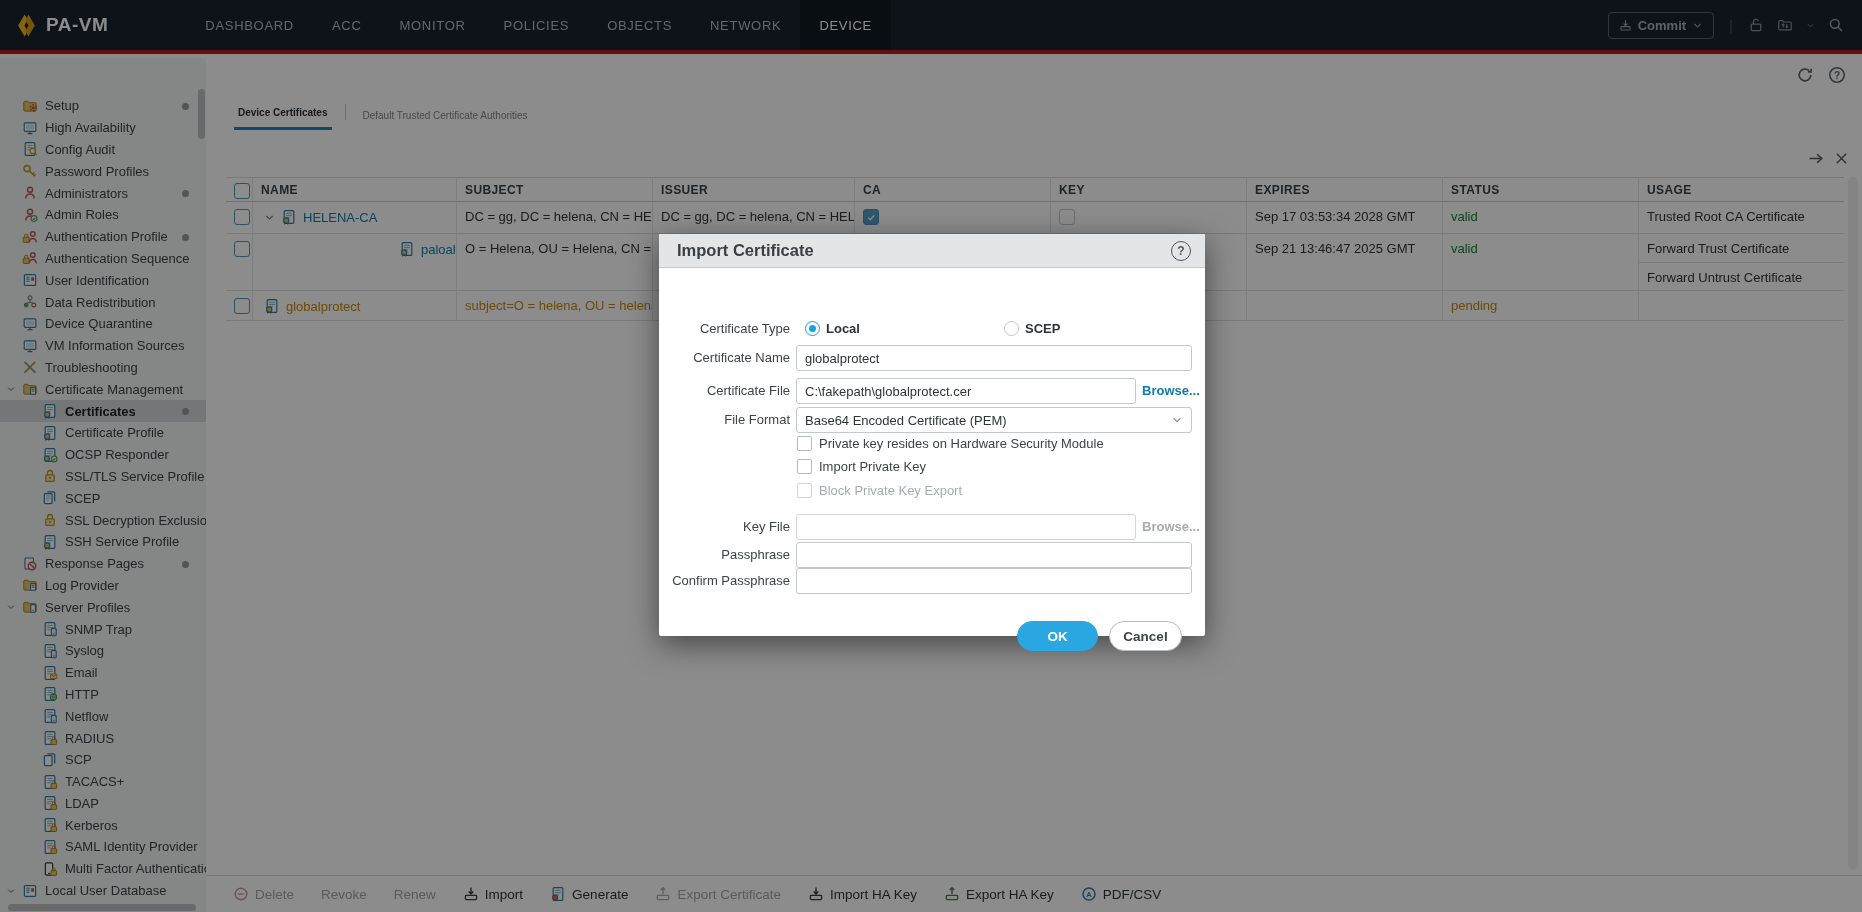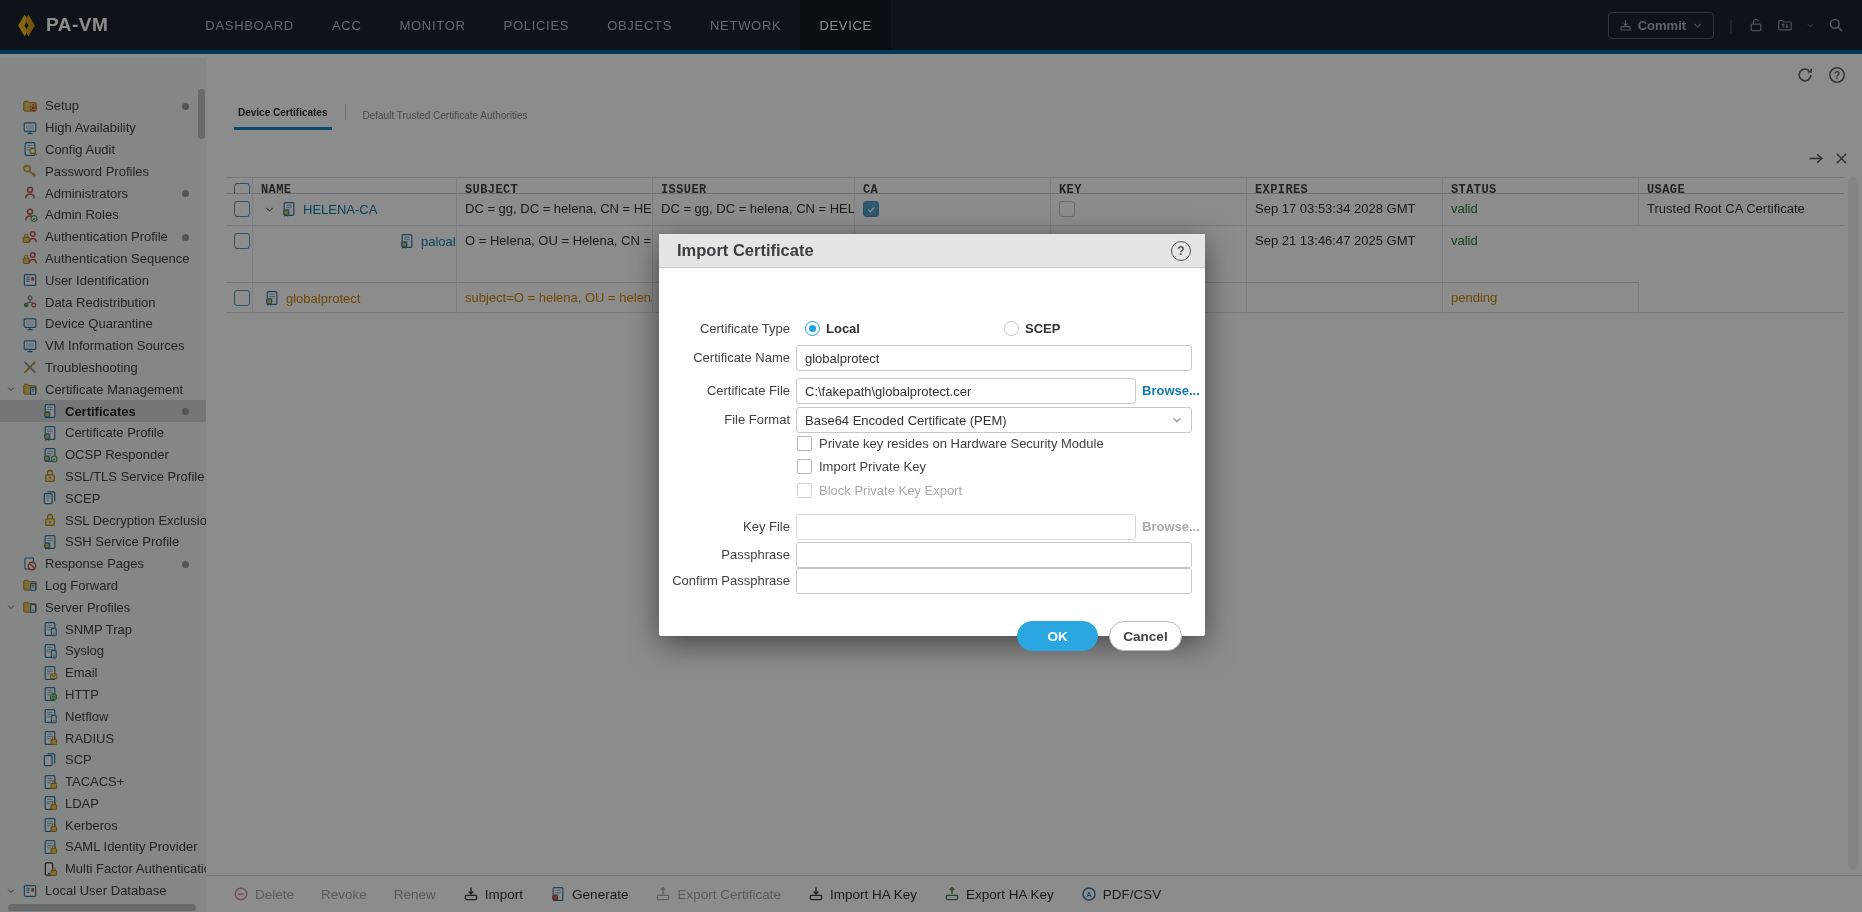--- a/index.html
+++ b/index.html
@@ -2,21 +2,21 @@
 <html><head>
 <meta charset="utf-8">
 <style>
   * { margin:0; padding:0; box-sizing:border-box; }
   html,body { width:1862px; height:912px; overflow:hidden; background:#fff;
     font-family:"Liberation Sans", sans-serif; }
   #stage { position:relative; width:1862px; height:912px; background:#fff; }
 
   
   #topnav { position:absolute; left:0; top:0; width:1862px; height:54px;
-    background:#1a2430; border-bottom:4px solid #0369a1; display:flex; align-items:stretch; }
+    background:#1a2430; border-bottom:4px solid #b91c1c; display:flex; align-items:stretch; }
   .brand { display:flex; align-items:center; gap:9px; padding:0 18px 0 16px; }
   .brand-name { color:#fff; font-size:19px; font-weight:bold; letter-spacing:.5px; }
   #navItems { display:flex; align-items:stretch; margin-left:60px; }
   .nav-item { display:flex; align-items:center; padding:0 19px; color:#b6bdc6;
     font-size:13px; letter-spacing:.7px; cursor:pointer; }
   .nav-item.active { background:#111a23; color:#fff; }
   .nav-right { margin-left:auto; display:flex; align-items:center; gap:13px; padding-right:18px; }
   #commitBtn { display:flex; align-items:center; gap:6px; height:27px; padding:0 10px;
     background:transparent; border:1px solid #59636f; border-radius:4px; color:#aab2bb;
     font-size:13px; font-weight:bold; font-family:inherit; cursor:pointer; }
@@ -60,22 +60,22 @@
     font-size:13px; color:#3e4347; }
   .sb-after { position:absolute; top:92px; display:flex; gap:9px; }
 
   
   #tbl { position:absolute; left:20px; top:119px; width:1618px; font-size:13px; color:#333; }
   .trow { display:grid; grid-template-columns:27px 204px 196px 202px 196px 196px 196px 196px auto; }
   .tcell { border-right:1px solid #e3e5e7; border-bottom:1px solid #dcdfe1;
     padding:7px 8px 0 8px; overflow:hidden; white-space:nowrap; }
   .tcell:last-child { border-right:none; }
   #thead .tcell { border-top:1px solid #d8dbdd; border-bottom:1px solid #c9cdcf;
-    font-size:12px; font-weight:bold; color:#3c4348; letter-spacing:.4px; height:17px;
-    padding-top:5px;font-family:Liberation Mono, monospace; }
+    font-size:12px; font-weight:bold; color:#3c4348; letter-spacing:.4px; height:25px;
+    padding-top:5px; }
   .cb { width:16px; height:16px; border:1.6px solid #4e93bb; border-radius:3px;
     background:#fff; display:inline-flex; align-items:center; justify-content:center; cursor:pointer; }
   .cb.plain { border-color:#c3c7ca; border-width:1.4px; cursor:default; }
   .cb.checked { background:#569fc6; border-color:#4e93bb; }
   .cellflex { display:flex; align-items:center; gap:6px; }
   .link-name { color:#0e7cb0; cursor:pointer; }
   .orange { color:#c9870e; }
   .green { color:#1e8039; }
   .usage-cell { padding:0 !important; }
   .usage-line { padding:7px 8px 0 8px; height:28px; }
@@ -459,21 +459,21 @@
         </div>
         <div class="tree-row">
           <span class="t-sp0"></span>
           <span class="t-icon">
             <svg width="16" height="16" viewBox="0 0 16 16" fill="none" xmlns="http://www.w3.org/2000/svg">
               <path d="M1.8 4.2c0-.5.4-.9.9-.9h3.2l1.2 1.4h6.2c.5 0 .9.4.9.9v6.6c0 .5-.4.9-.9.9H2.7c-.5 0-.9-.4-.9-.9z" fill="#eac564" stroke="#a8821e" stroke-width="1"></path>
               <rect x="8.6" y="6.6" width="5" height="6.6" rx=".7" fill="#fff" stroke="#2e7ca8" stroke-width="1.1"></rect>
               <path d="M9.8 8.6h2.6M9.8 10.2h2.6" stroke="#2e7ca8" stroke-width=".9"></path>
             </svg>
           </span>
-          <span>Log Forward</span>
+          <span>Log Provider</span>
         </div>
         <div class="tree-row">
           <span class="t-chev">
             <svg width="10" height="10" viewBox="0 0 16 16" fill="none" xmlns="http://www.w3.org/2000/svg">
               <path d="M3.5 5.8L8 10.3l4.5-4.5" stroke="#666" stroke-width="1.6" fill="none"></path>
             </svg>
           </span>
           <span class="t-icon">
             <svg width="16" height="16" viewBox="0 0 16 16" fill="none" xmlns="http://www.w3.org/2000/svg">
               <path d="M1.8 4.2c0-.5.4-.9.9-.9h3.2l1.2 1.4h6.2c.5 0 .9.4.9.9v6.6c0 .5-.4.9-.9.9H2.7c-.5 0-.9-.4-.9-.9z" fill="#eac564" stroke="#a8821e" stroke-width="1"></path>
@@ -737,20 +737,24 @@
                 </span>
                 <span class="link-name">paloalto</span>
               </div>
             </div>
             <div class="tcell">O = Helena, OU = Helena, CN = p...</div>
             <div class="tcell"></div>
             <div class="tcell"></div>
             <div class="tcell"></div>
             <div class="tcell">Sep 21 13:46:47 2025 GMT</div>
             <div class="tcell green">valid</div>
+            <div class="tcell usage-cell">
+              <div class="usage-line">Forward Trust Certificate</div>
+              <div class="usage-line">Forward Untrust Certificate</div>
+            </div>
           </div>
           <div class="trow" style="height: 30px;">
             <div class="tcell"><div class="cb"></div></div>
             <div class="tcell">
               <div class="cellflex" style="padding-left: 3px;">
                 <span class="nicon">
                   <svg width="16" height="16" viewBox="0 0 16 16" fill="none" xmlns="http://www.w3.org/2000/svg">
                     <rect x="3.2" y="1.6" width="9.6" height="12.8" rx="1" fill="#fdfdfd" stroke="#2e7ca8" stroke-width="1.2"></rect>
                     <path d="M5.2 4.4h5.6M5.2 6.6h5.6M5.2 8.8h3.6" stroke="#7fb2cd" stroke-width="1"></path>
                     <circle cx="5.2" cy="11.5" r="2.6" fill="#e8c24a" stroke="#2e7ca8" stroke-width="1.1"></circle>

